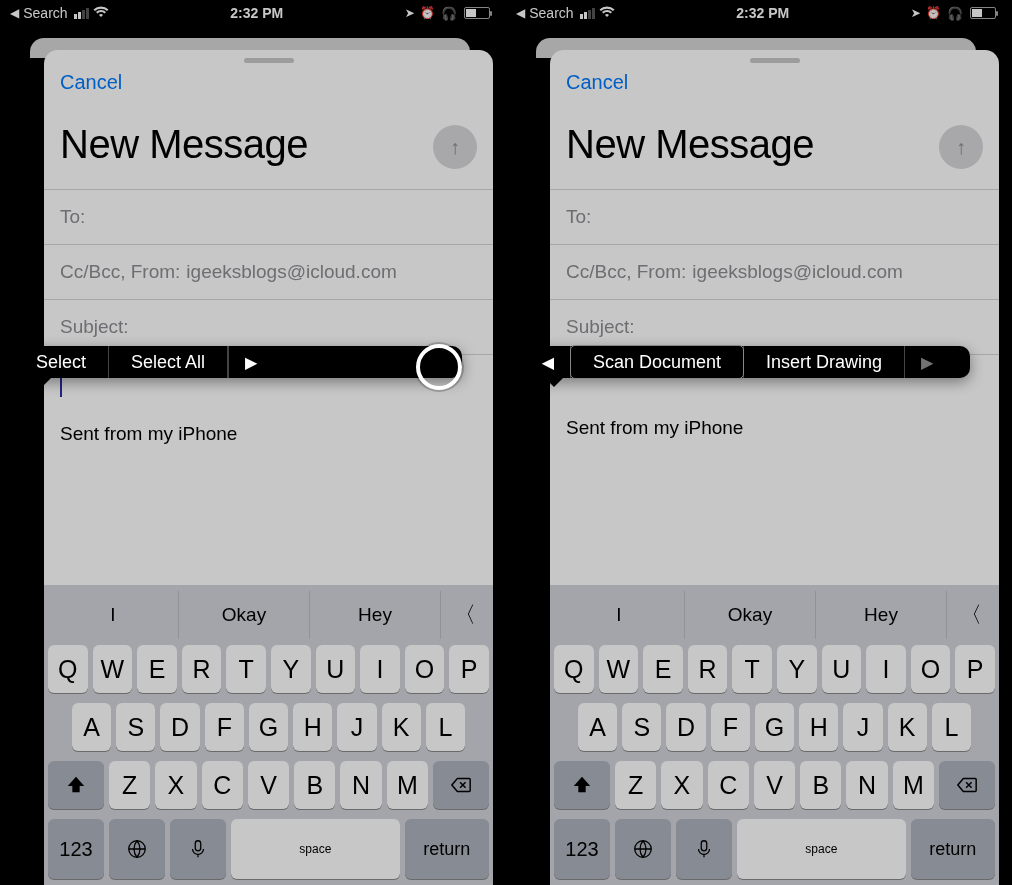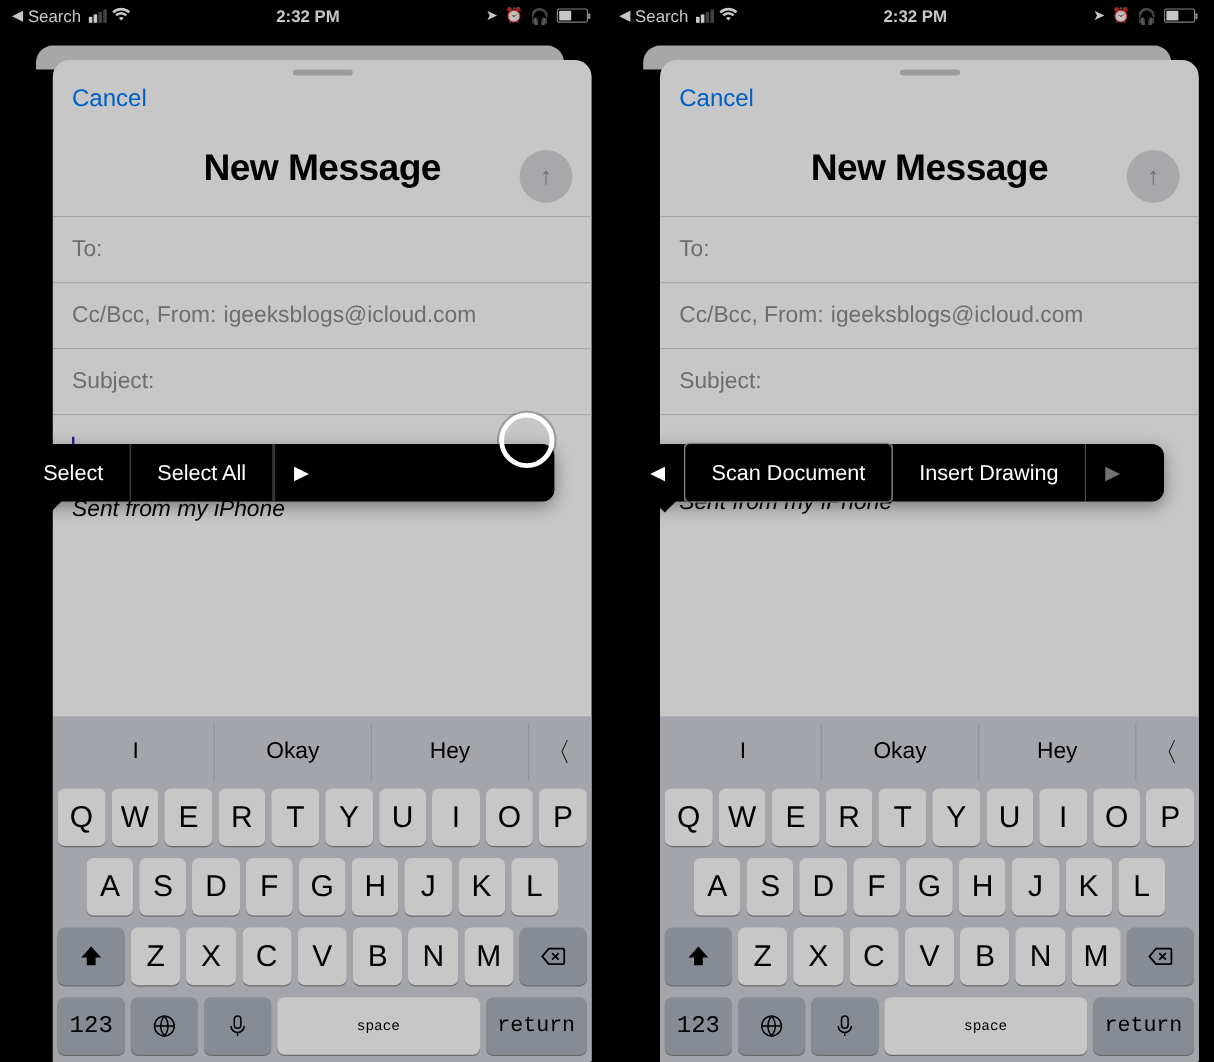--- a/index.html
+++ b/index.html
@@ -69,57 +69,55 @@
   }
   .sheet-header{
     padding: 0 16px 0 16px;
     position:relative;
   }
   .cancel{
     color:#007aff; font-size:20px; font-weight:400;
     display:inline-block; padding:2px 0 10px;
   }
   .title{
-    font-size:31px; font-weight:700; letter-spacing:-0.5px;
-    color:#000; padding: 18px 0 22px 0; text-align: center;
+    font-size:40px; font-weight:400; letter-spacing:-0.5px;
+    color:#000; padding: 18px 0 22px 0;
   }
   .send-btn{
     position:absolute; right:16px; top:56px;
     width:44px;height:44px;border-radius:22px;background:#d8d8dc;
     display:flex;align-items:center;justify-content:center;
     color:#8e8e93; font-size:20px;
   }
   .field{
     border-top:1px solid #d7d7da;
     padding:16px;
     font-size:19px; color:#8e8e93;
     display:flex; align-items:flex-end; gap:6px;
   }
   .field .val{ color:#8e8e93; }
   .body-area{
     border-top:1px solid #d7d7da;
     padding:18px 16px;
     font-size:19px; color:#000;
     position:relative;
     min-height:110px;
-    font-style:italic;
   }
   .cursor{
     display:inline-block; width:2px; height:24px; background:#2e2ea8;
     vertical-align:bottom; margin-bottom:2px;
   }
   .signature{ margin-top:24px; font-size:19px; color:#000;}
   
   .ctx{
-    position:absolute; height:48px; background:#000;
+    position:absolute; height:32px; background:#000;
     border-radius:10px;
     display:flex; align-items:stretch;
     box-shadow:0 4px 14px rgba(0,0,0,0.4);
     z-index:50;
-    margin-top:24px;
   }
   .ctx .item{
     color:#fff; font-size:18px; padding:0 22px;
     display:flex; align-items:center;
     position:relative;
   }
   .ctx .item.bright{ color:#fff; }
   .ctx .sep{ width:1px; background:#444; }
   .ctx .arrow{
     width:44px; display:flex; align-items:center; justify-content:center;
@@ -157,21 +155,21 @@
     color:#000; font-size:25px; font-weight:400;
     display:flex; align-items:center; justify-content:center;
     height:48px; flex:1;
   }
   .key.fn{ background:#adb3bd; font-size:20px;}
   .key.space{ flex:3.2; font-size:12px;}
   .key.ret{ flex:1.6; font-size:18px; background:#adb3bd;}
   .row2{ padding:0 24px;}
   .row3 .shift,.row3 .bksp{ flex:0 0 56px; background:#adb3bd;}
   .bottom-row{ display:flex; gap:5px;}
-  .bottom-row .key{ height:48px;font-family:Liberation Mono, monospace;}
+  .bottom-row .key{ height:60px;}
   .k123,.globe,.mic{ flex:0 0 56px; background:#adb3bd; font-size:17px;}
   .shift svg,.bksp svg,.globe svg,.mic svg{ width:22px;height:22px;}
   .chev-left{ font-size:22px; color:#000;}
   .scan-highlight{ outline:1px solid #888; border-radius:4px;}
 </style>
 </head>
 <body>
 
 <div class="phone">
   <div class="status-bar">

